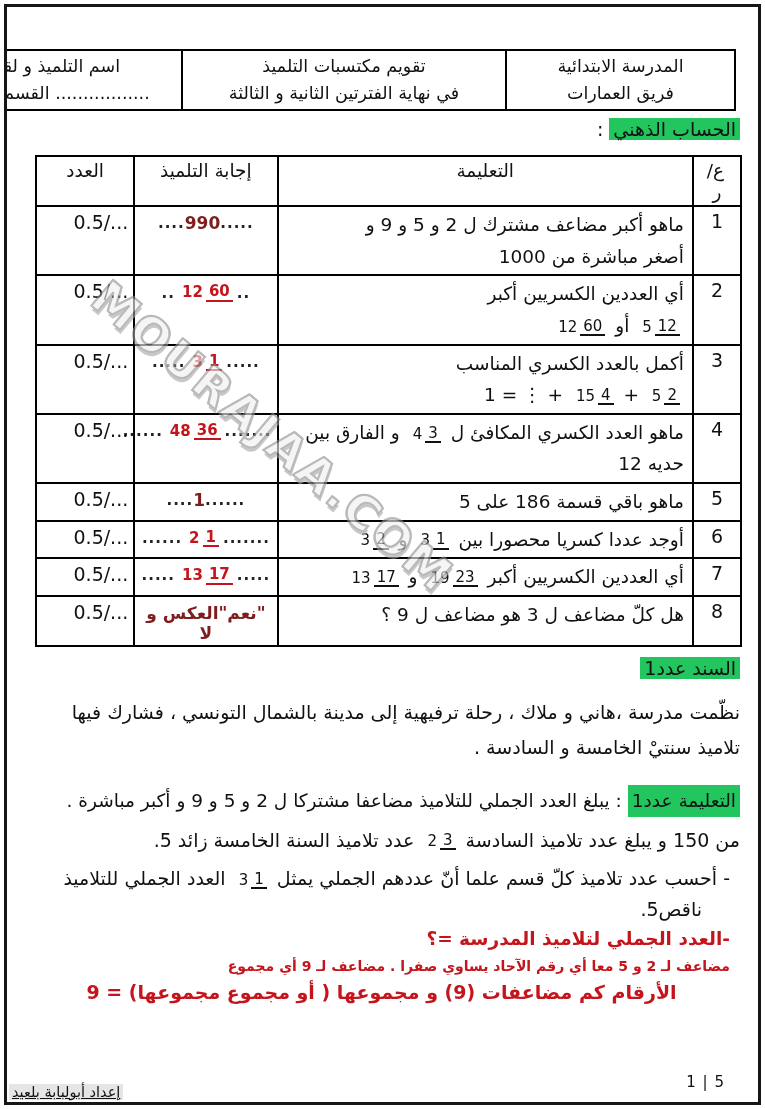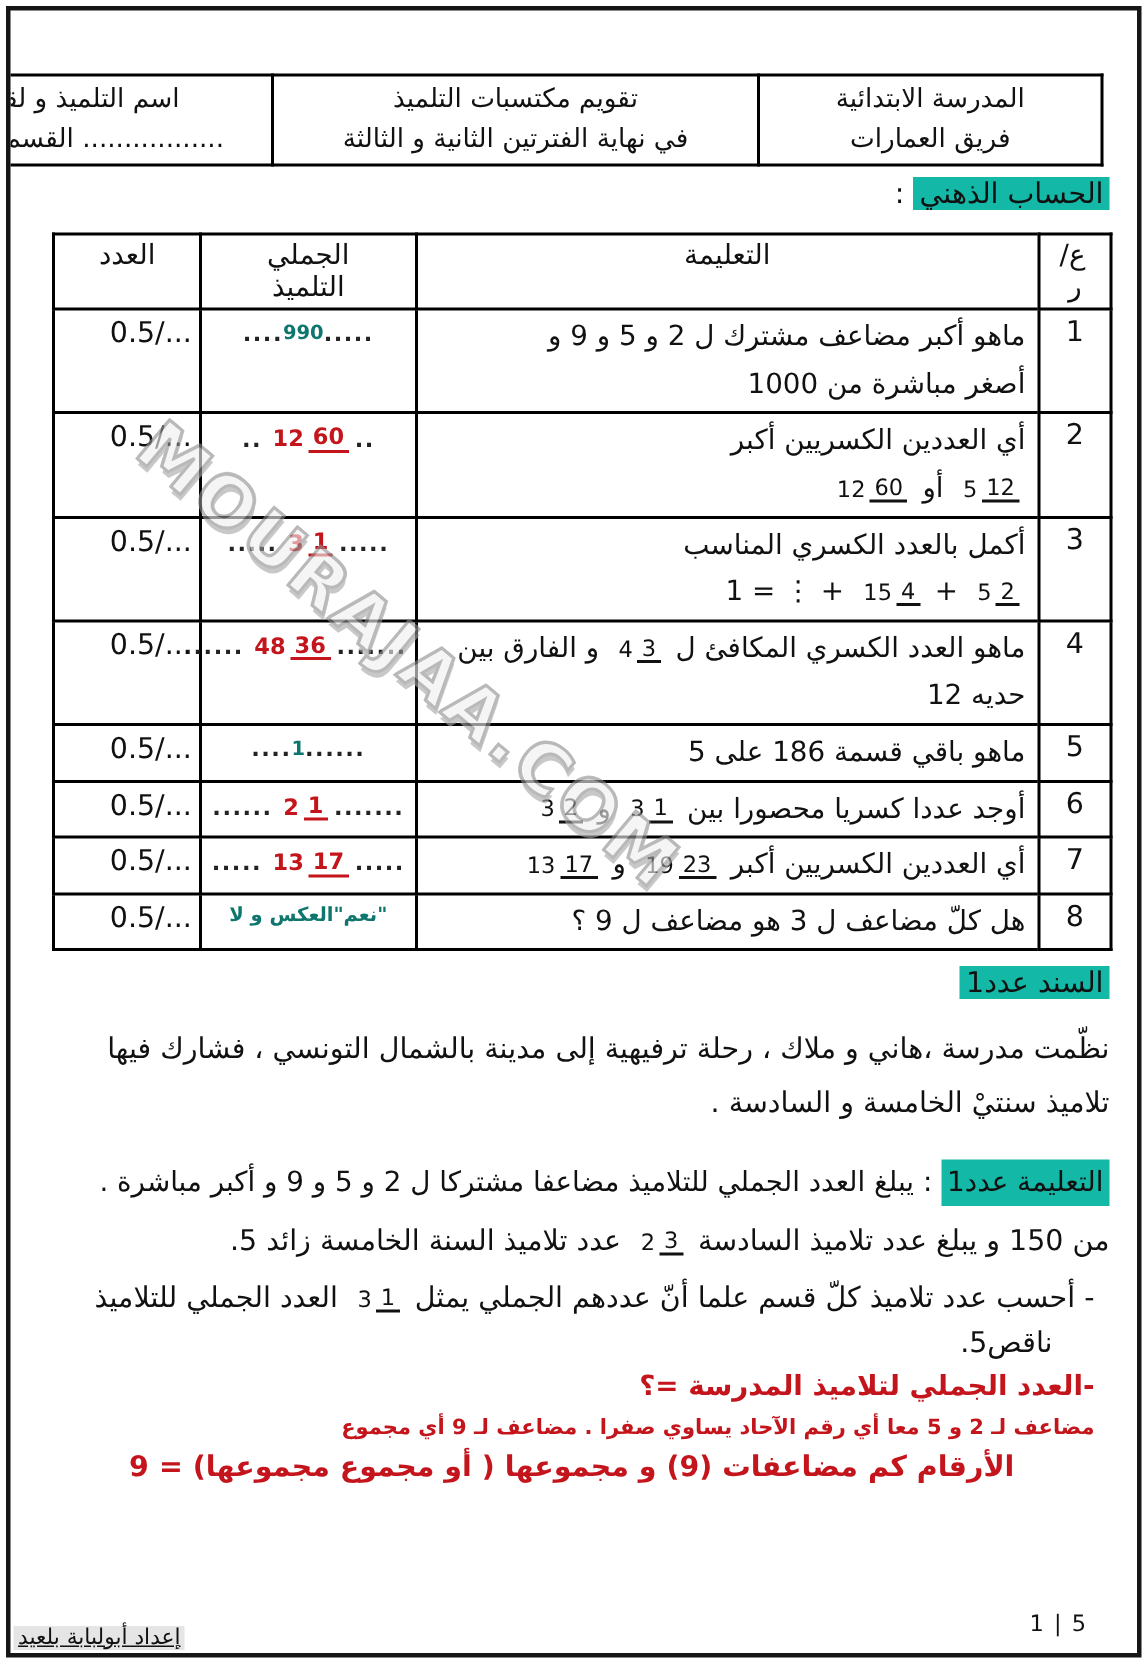--- a/index.html
+++ b/index.html
@@ -9,33 +9,33 @@
          border:3px solid #161616;box-sizing:border-box;direction:rtl;
          padding:42px 16px 0 14px;overflow:hidden;background:#fff;}
   
   table{border-collapse:collapse;}
   .hdr-table{width:686px;margin:0 6px 0 auto;table-layout:fixed;}
   .hdr-table td{border:2px solid #000;text-align:center;vertical-align:middle;
                 font-size:17.5px;line-height:1.55;padding:2px 20px;}
   .hdr-line{white-space:nowrap;}
   
   .sec-row{margin:7px 2px 0 0;font-size:19px;}
-  .sec-label{background:#14b8a6;display:inline-block;padding:0 4px;}
+  .sec-label{background:#22c55e;display:inline-block;padding:0 4px;}
   
   .main-table{width:707px;margin:15px 0 0 auto;table-layout:fixed;}
   .main-table th,.main-table td{border:2.4px solid #000;padding:2px 5px;vertical-align:top;}
   .main-table th{font-weight:400;font-size:18.5px;text-align:center;padding:3px 16px;}
   .col-num{width:47px;}  .col-q{width:406px;}  .col-ans{width:140px;} .col-mark{width:96px;}
   td.num{text-align:center;font-size:19px;padding-top:3px;}
   td.q{text-align:right;}
   .qline{font-size:18.5px;line-height:1.6;padding:1px 3px;direction:rtl;}
   td.ans{text-align:center;}
   .ansline{direction:rtl;display:inline-flex;align-items:center;justify-content:center;
            padding-top:4px;font-weight:700;}
-  .ansline .txt{color:#0f766e;font-size:13px;}
+  .ansline .txt{color:#7f1d1d;font-size:17px;}
   .ansline .frac{color:#c4151c;}
   .dots{color:#222;font-size:15px;letter-spacing:1px;font-weight:700;}
   td.mark{text-align:center;font-size:19px;padding-top:4px;padding-left:44px;}
   .mark-val{direction:ltr;unicode-bidi:embed;display:inline-block;}
   
   .frac{display:inline-flex;flex-direction:row;align-items:center;
         vertical-align:middle;line-height:1.1;font-size:15px;margin:1px 4px;}
   .frac .fn{border-bottom:2px solid currentColor;padding:0 3px;}
   .frac .fd{padding:0 3px;}
   
@@ -91,21 +91,21 @@
     <colgroup>
         <col class="col-num">
         <col class="col-q">
         <col class="col-ans">
         <col class="col-mark">
       </colgroup>
     <thead>
       <tr>
         <th>ع/ر</th>
         <th>التعليمة</th>
-        <th>الجملي التلميذ</th>
+        <th>إجابة التلميذ</th>
         <th>العدد</th>
       </tr>
     </thead>
     <tbody id="rows">
         <tr>
           <td class="num">1</td>
           <td class="q">
             <div class="qline"><span class="txt">ماهو أكبر مضاعف مشترك ل 2 و 5 و 9 و</span> </div>
             <div class="qline"><span class="txt">أصغر مباشرة من 1000</span> </div>
           </td>

